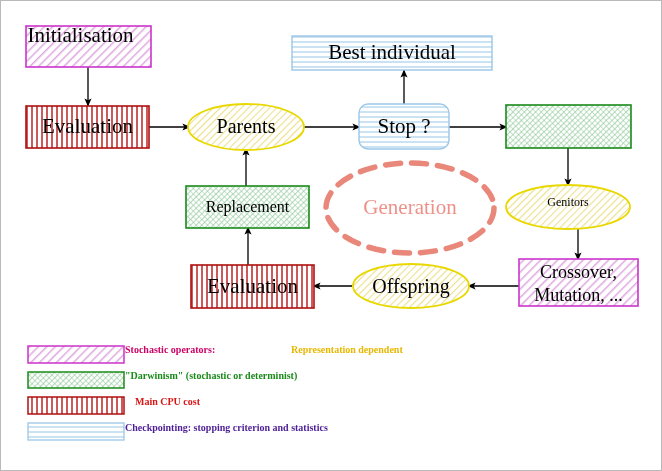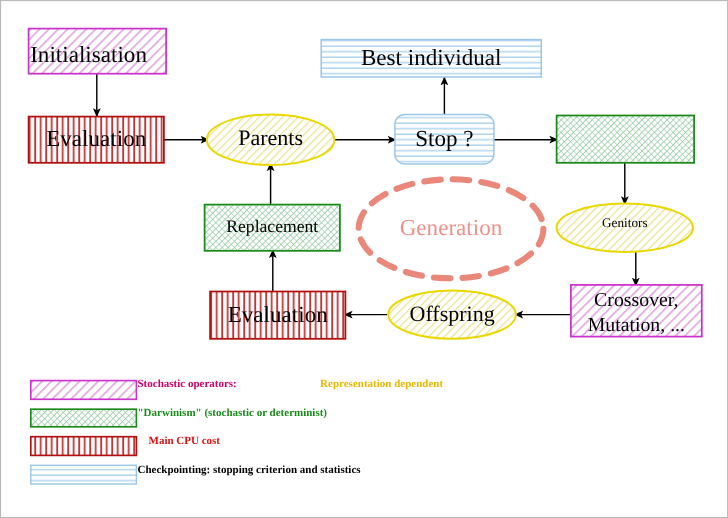--- a/index.html
+++ b/index.html
@@ -121,21 +121,21 @@
     </g>
 
     <g id="legend-swatches">
       <rect x="27" y="345" width="96" height="17" fill="url(#pat-stochastic)" stroke="#CC33CC" stroke-width="1.5"></rect>
       <rect x="27" y="371" width="96" height="16" fill="url(#pat-darwinism)" stroke="#1A8A1A" stroke-width="1.5"></rect>
       <rect x="27" y="396" width="96" height="17" fill="url(#pat-cpu)" stroke="#B01010" stroke-width="1.5"></rect>
       <rect x="27" y="422" width="96" height="17" fill="url(#pat-checkpoint)" stroke="#9BC7E8" stroke-width="1.3"></rect>
     </g>
   </svg>
 
-  <div class="node-label" style="left:25px; top:28px; width:109px; height:41px; font-size:21px;">Initialisation</div>
+  <div class="node-label" style="left:25px; top:14px; width:109px; height:41px; font-size:21px;">Initialisation</div>
 
   <div class="node-label" style="left:25px; top:105px; width:123px; height:42px; font-size:21px;">Evaluation</div>
 
   <div class="node-label" style="left:187px; top:103px; width:116px; height:45px; font-size:20px;">Parents</div>
 
   <div class="node-label" style="left:291px; top:35px; width:200px; height:34px; font-size:21px;border-radius:14px;">Best individual</div>
 
   <div class="node-label" style="left:358px; top:103px; width:90px; height:45px; font-size:21px;">Stop ?</div>
 
 
@@ -152,15 +152,15 @@
   <div class="node-label" style="left:518px; top:258px; width:119px; height:49px; font-size:18px; line-height:1.25;">Crossover,
 Mutation, ...</div>
 
   <div class="legend-label" style="left:124px; top:343px; color:#CC0066;">Stochastic operators:</div>
   <div class="legend-label" style="left:290px; top:343px; color:#E8B800;">Representation dependent</div>
 
   <div class="legend-label" style="left:124px; top:369px; color:#1A8A1A;">"Darwinism" (stochastic or determinist)</div>
 
   <div class="legend-label" style="left:124px; top:395px; color:#D81414;margin-left:10px;">Main CPU cost</div>
 
-  <div class="legend-label" style="left:124px; top:421px; color:#000000;">Checkpointing: stopping criterion and statistics</div>
+  <div class="legend-label" style="left:124px; top:421px; color:#4c1d95;">Checkpointing: stopping criterion and statistics</div>
 
 </div>
 
 </body></html>

